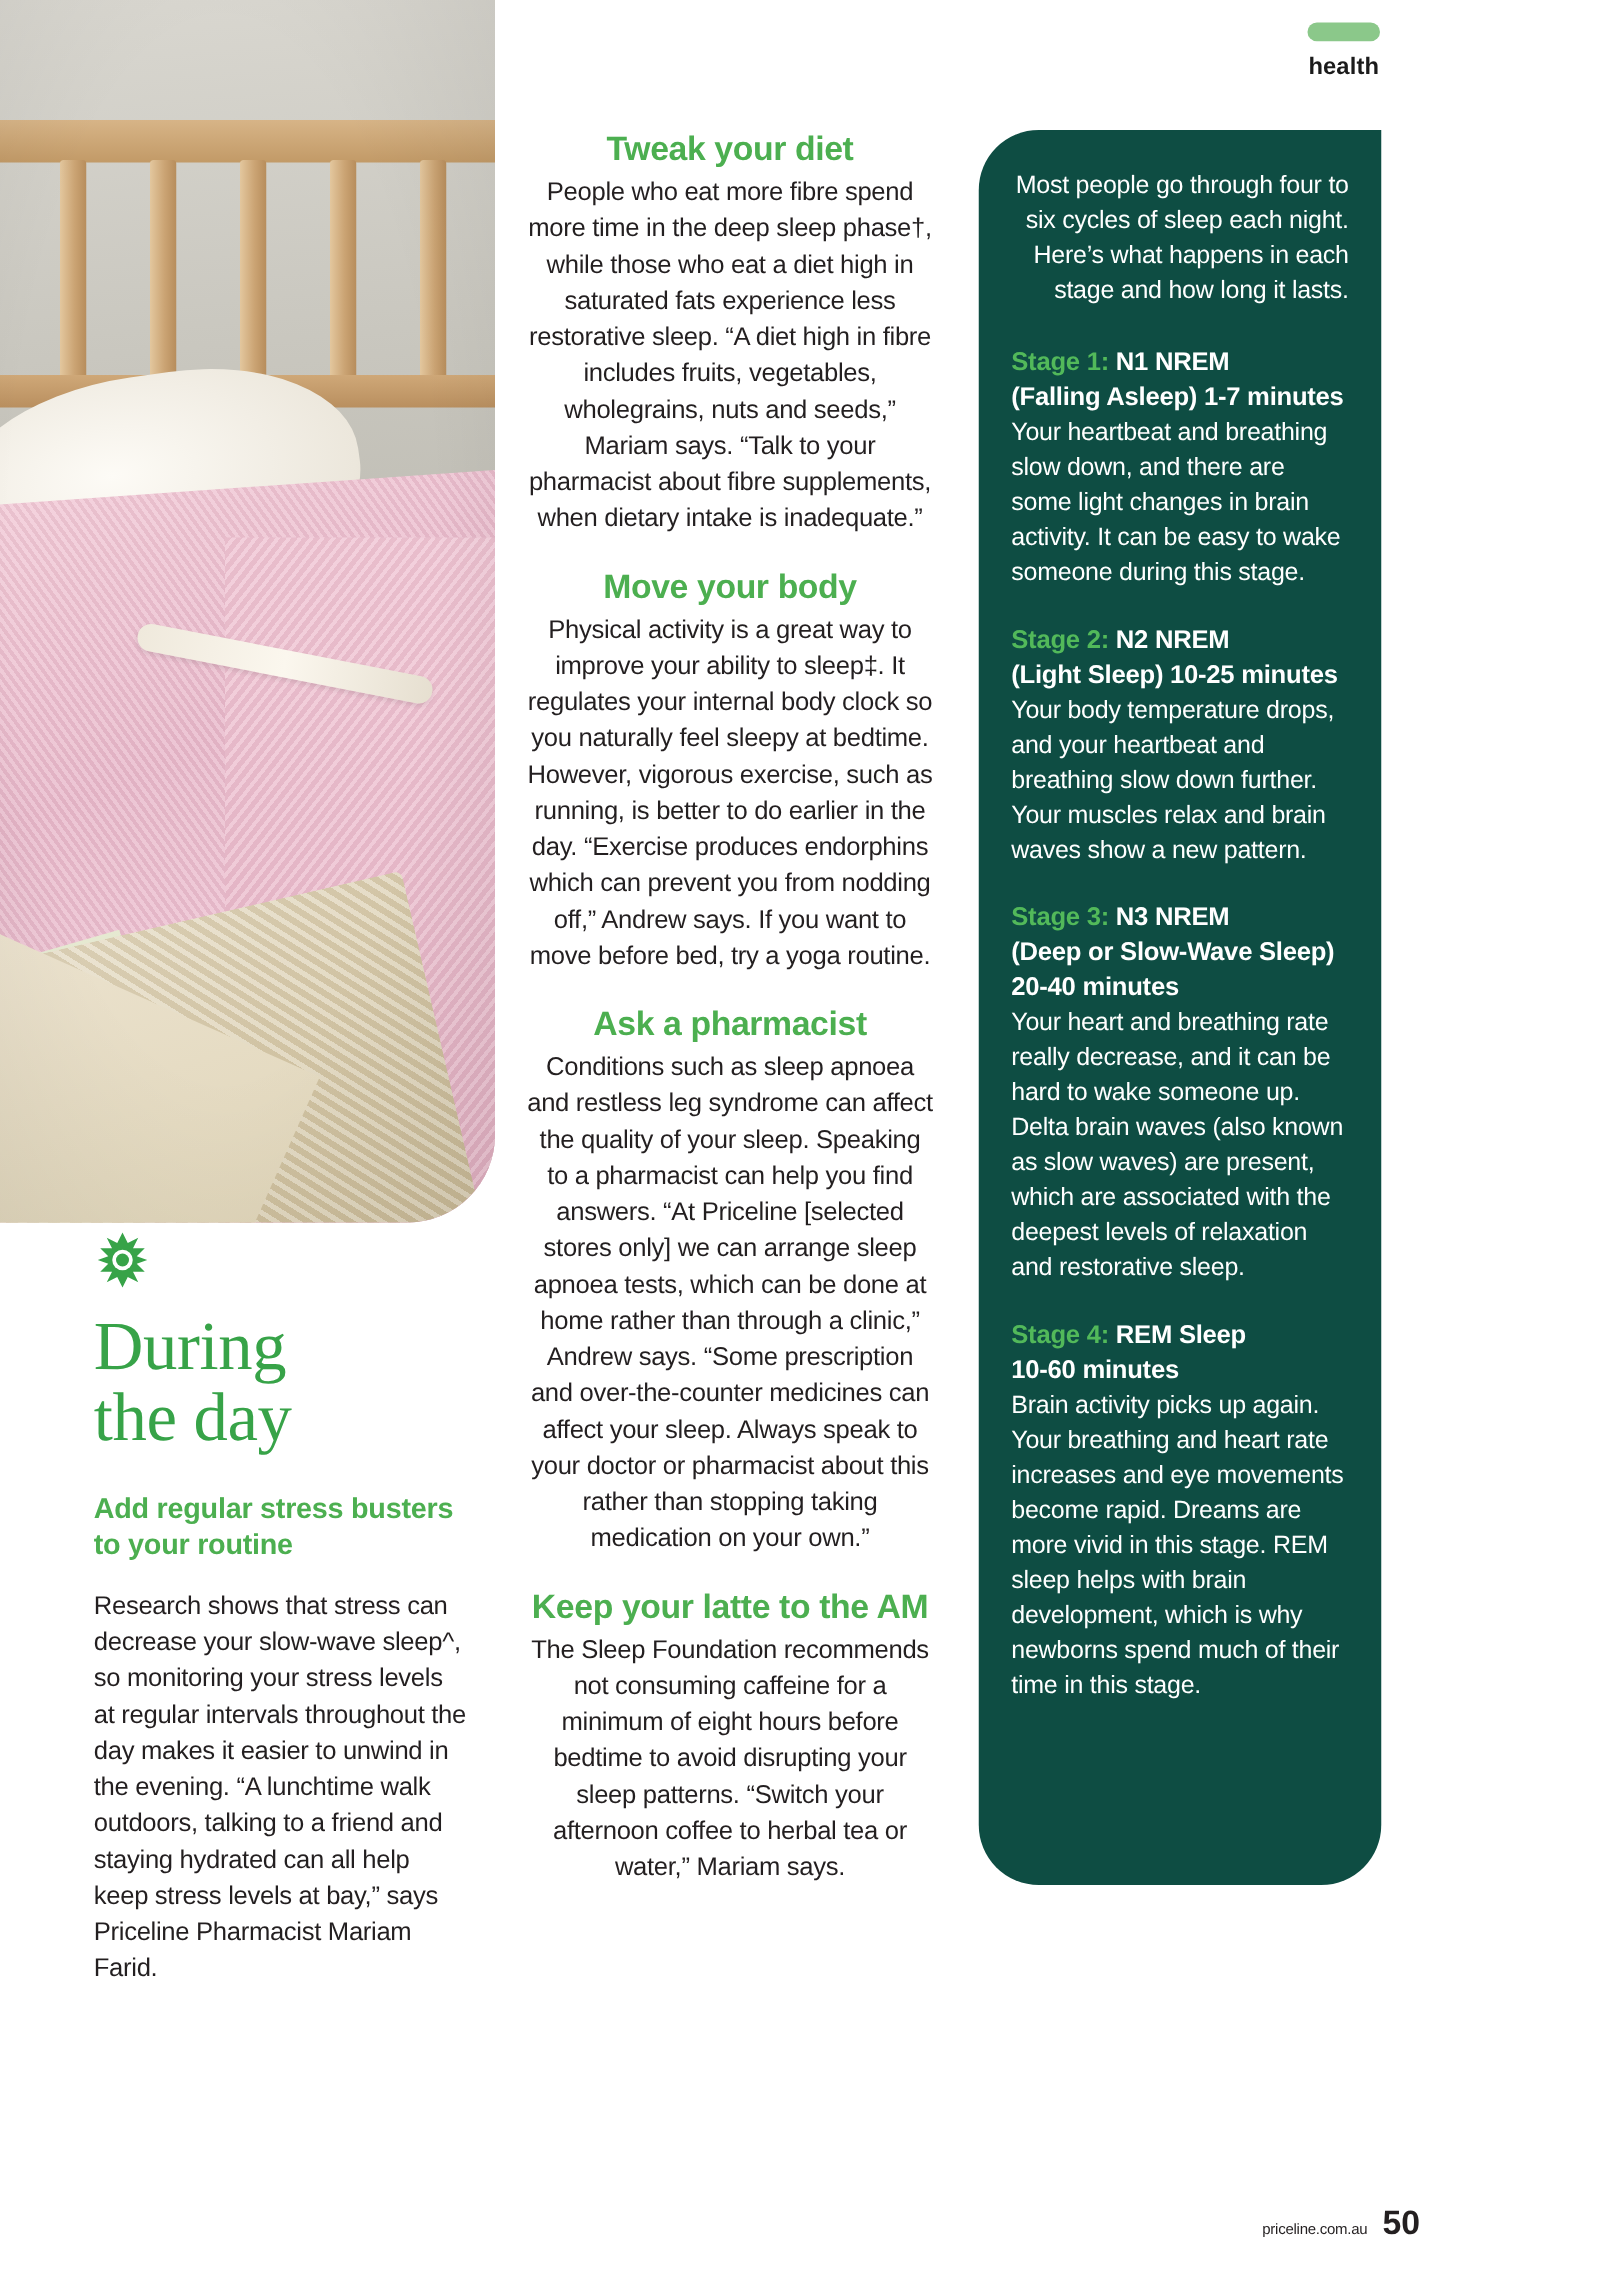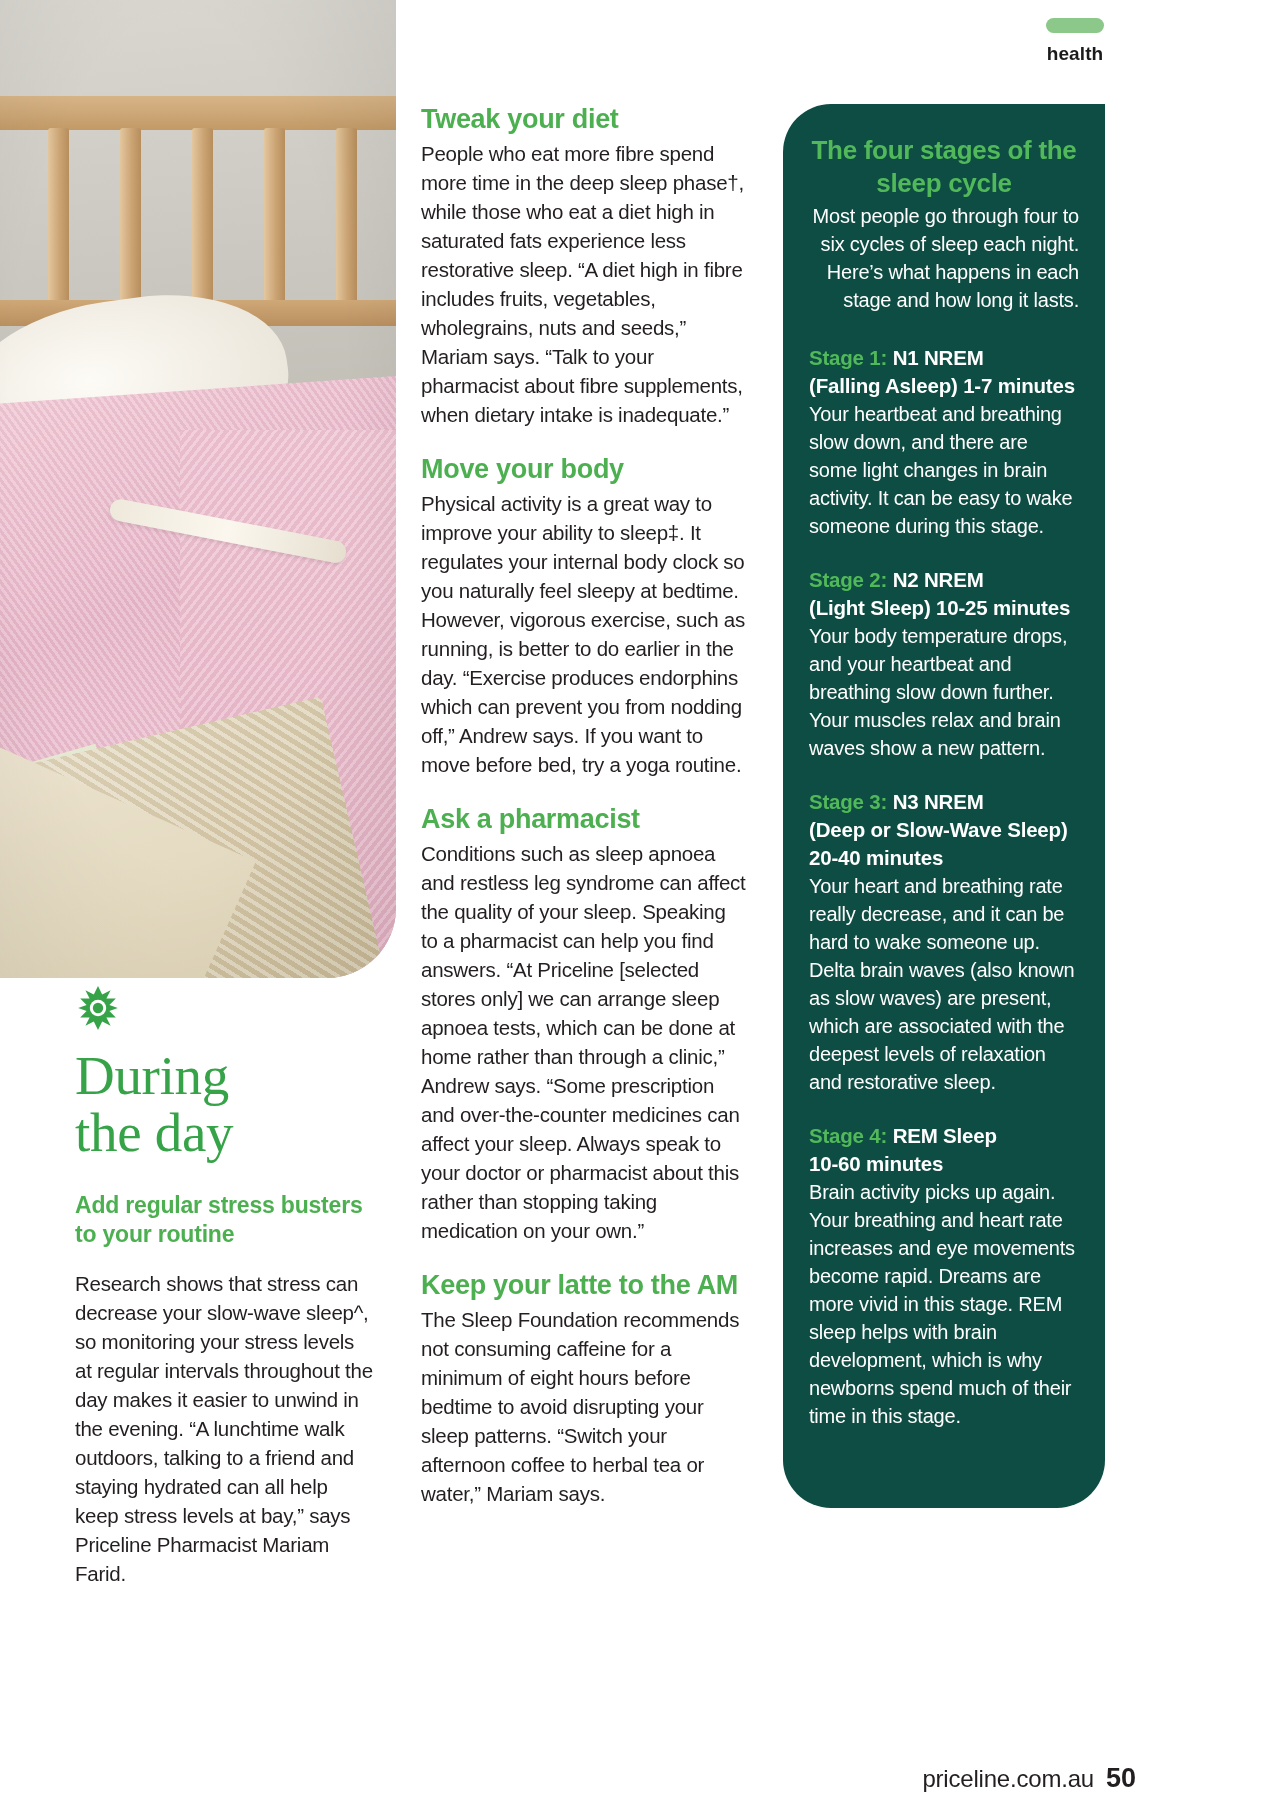--- a/index.html
+++ b/index.html
@@ -128,20 +128,21 @@
     position: absolute;
     left: 75px;
     top: 985px;
     width: 300px;
   }
   .col-mid {
     position: absolute;
     left: 421px;
     top: 104px;
     width: 326px;
+    text-align: center;
   }
 
   
   .sun-icon { display: block; margin-bottom: 12px; }
 
   .display-title {
     font-family: "Liberation Serif", serif;
     font-size: 55px;
     line-height: 57px;
     color: #37A348;
@@ -226,21 +227,21 @@
   
   .footer {
     position: absolute;
     right: 32px;
     bottom: 26px;
     display: flex;
     align-items: baseline;
     gap: 12px;
   }
   .footer-url {
-    font-size: 24px;
+    font-size: 12px;
     color: #231f20;
     letter-spacing: -.2px;
   }
   .footer-page {
     font-size: 27px;
     font-weight: bold;
     color: #231f20;
   }
 </style>
 </head>
@@ -298,21 +299,20 @@
     <p class="body-text">Physical activity is a great way to improve your ability to sleep‡. It regulates your internal body clock so you naturally feel sleepy at bedtime. However, vigorous exercise, such as running, is better to do earlier in the day. “Exercise produces endorphins which can prevent you from nodding off,” Andrew says. If you want to move before bed, try a yoga routine.</p>
 
     <h2 class="sec-head">Ask a pharmacist</h2>
     <p class="body-text">Conditions such as sleep apnoea and restless leg syndrome can affect the quality of your sleep. Speaking to a pharmacist can help you find answers. “At Priceline [selected stores only] we can arrange sleep apnoea tests, which can be done at home rather than through a clinic,” Andrew says. “Some prescription and over-the-counter medicines can affect your sleep. Always speak to your doctor or pharmacist about this rather than stopping taking medication on your own.”</p>
 
     <h2 class="sec-head">Keep your latte to the AM</h2>
     <p class="body-text">The Sleep Foundation recommends not consuming caffeine for a minimum of eight hours before bedtime to avoid disrupting your sleep patterns. “Switch your afternoon coffee to herbal tea or water,” Mariam says.</p>
   </div>
 
   <aside class="panel">
-    <div class="panel-title">The four stages of the sleep cycle</div>
     <div class="panel-intro">Most people go through four to six cycles of sleep each night. Here’s what happens in each stage and how long it lasts.</div>
 
     <div class="stage">
       <div class="stage-head">
         <span class="stage-num">Stage 1:</span>
         <span>N1 NREM</span><br>
         <span>(Falling Asleep) 1-7 minutes</span>
       </div>
       <div class="stage-body">Your heartbeat and breathing slow down, and there are some light changes in brain activity. It can be easy to wake someone during this stage.</div>
     </div>

